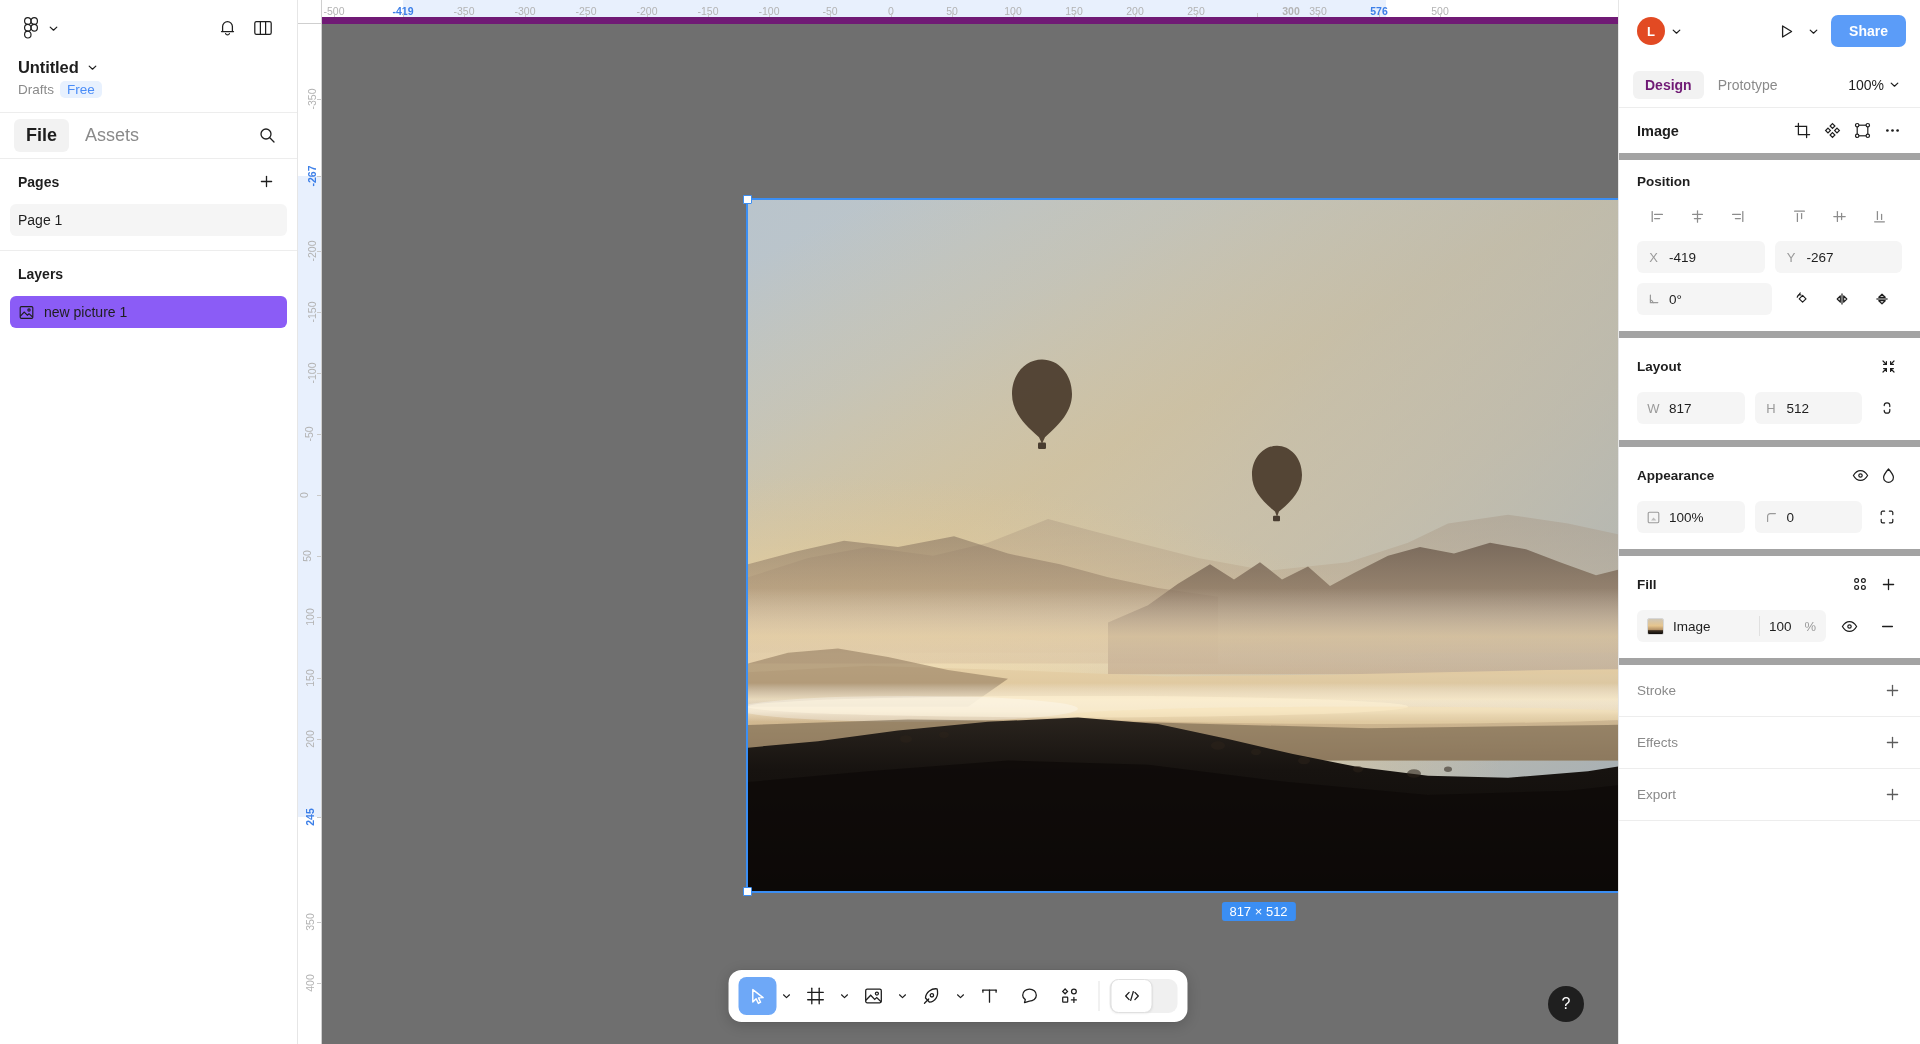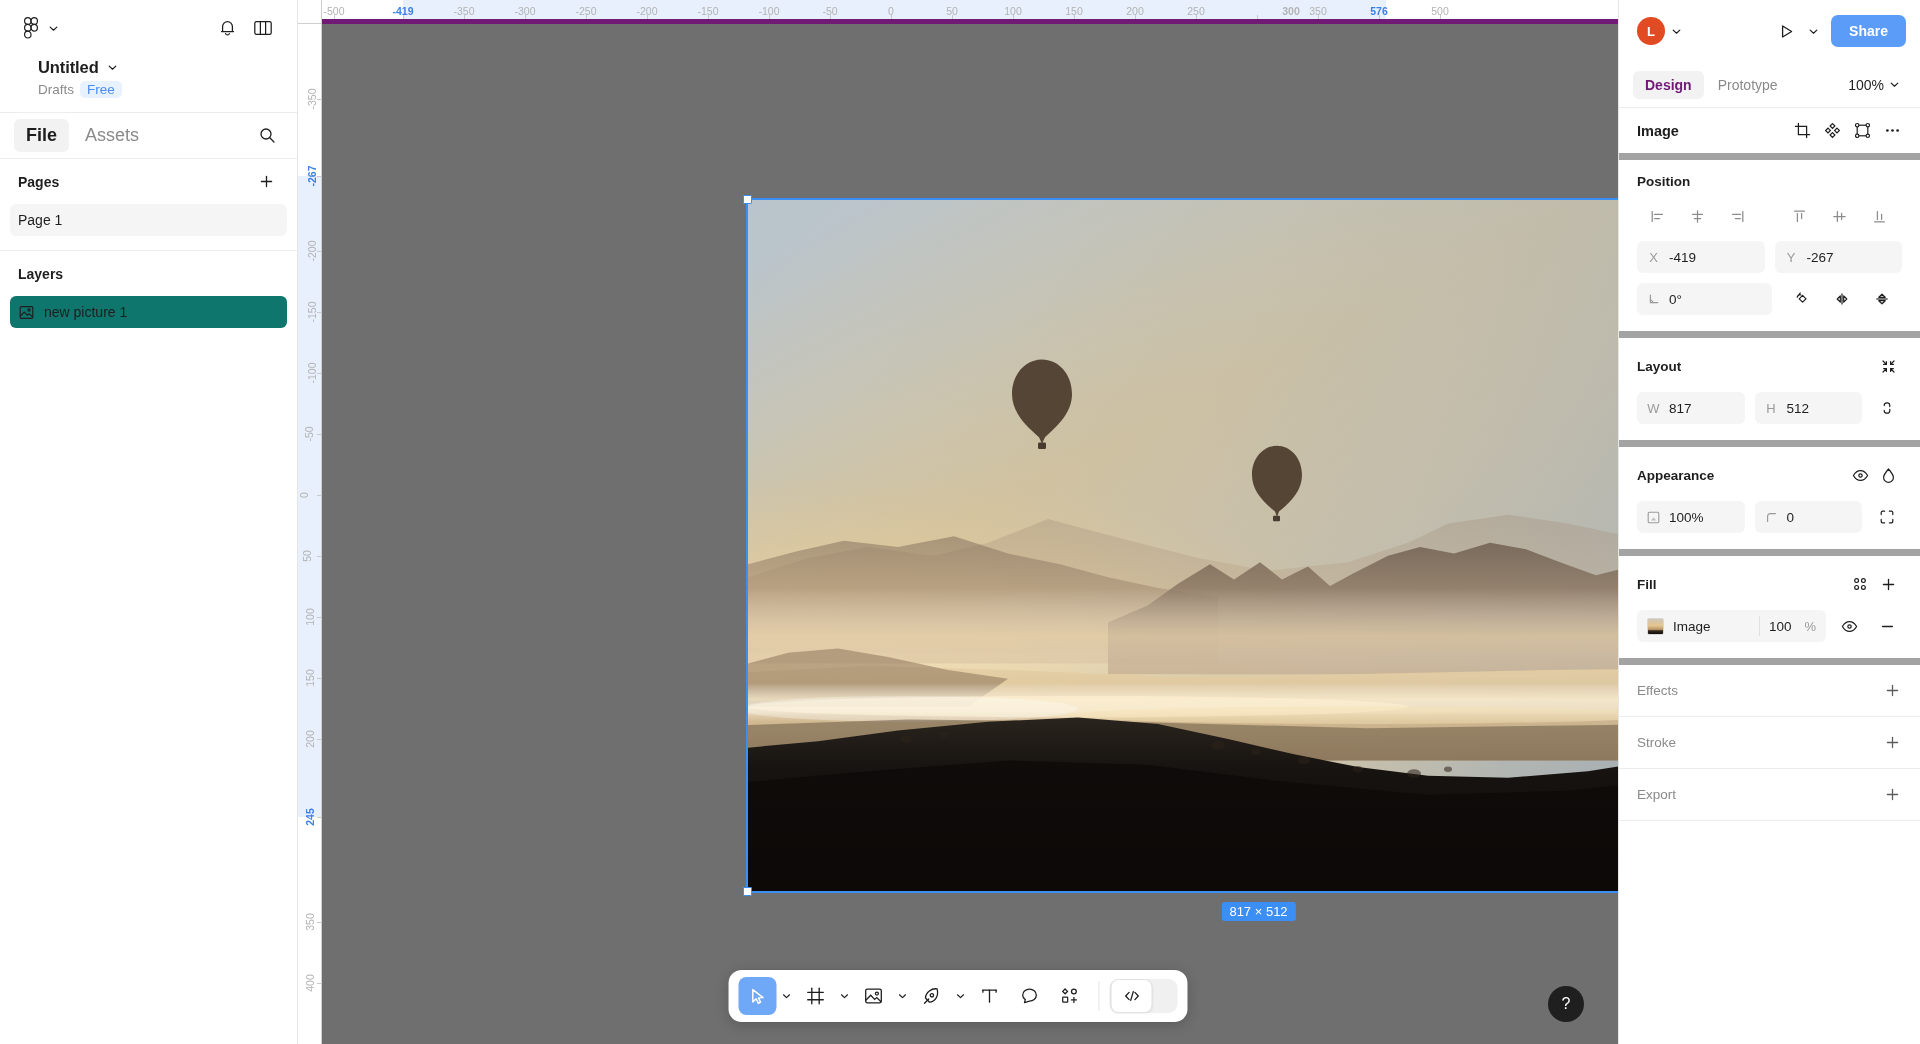--- a/index.html
+++ b/index.html
@@ -29,21 +29,21 @@
   }
   .figma-logo { width: 26px; height: 30px; display: flex; align-items: center; justify-content: center; cursor: pointer; }
   .chev { display: inline-flex; align-items: center; justify-content: center; cursor: pointer; }
   .lp-topbar-spacer { flex: 1; }
   .icon-btn {
     width: 32px; height: 32px; border-radius: 5px;
     display: flex; align-items: center; justify-content: center;
     cursor: pointer; background: transparent;
   }
 
-  .file-meta { padding: 2px 18px 14px 18px; margin-left: 20px; }
+  .file-meta { padding: 2px 18px 14px 18px; }
   .file-title-row { display: flex; align-items: center; gap: 8px; }
   .file-title { font-size: 16.5px; font-weight: 600; letter-spacing: -0.1px; color: #1e1e1e; cursor: pointer; }
   .file-sub { margin-top: 4px; display: flex; align-items: center; gap: 6px; }
   .file-sub .drafts { font-size: 13.5px; color: #8a8a8a; cursor: pointer; }
   .file-sub .free {
     font-size: 13.5px; color: #4a8cf7; background: #e8f1fe;
     padding: 1px 7px; border-radius: 5px; cursor: pointer;
   }
 
   .tabs-row {
@@ -71,32 +71,32 @@
   .page-item {
     margin: 0 10px; height: 32px; border-radius: 6px;
     display: flex; align-items: center; padding: 0 8px;
     font-size: 14px; color: #1e1e1e; cursor: pointer;
     background: #f5f5f5;
   }
   .layer-item {
     margin: 0 10px; height: 32px; border-radius: 6px;
     display: flex; align-items: center; gap: 10px; padding: 0 8px;
     font-size: 14px; color: #1e1e1e; cursor: pointer;
-    background: #0f766e;
+    background: #8b5cf6;
   }
   .layer-item .li-icon { width: 16px; height: 16px; display: flex; align-items: center; justify-content: center; }
 
   
   .canvas-wrap {
     position: relative; flex: 1; height: 1044px; overflow: hidden;
     background: #6f6f6f;
   }
   .ruler-h {
     position: absolute; top: 0; left: 0; height: 24px; right: 0;
-    background: #ffffff; border-bottom: 5px solid #701a75;
+    background: #ffffff; border-bottom: 7px solid #701a75;
     z-index: 4; overflow: hidden;
   }
   .ruler-h .hl-band {
     position: absolute; top: 0; bottom: 0;
     background: #e8f0fd;
   }
   .ruler-v {
     position: absolute; top: 24px; left: 0; width: 24px; bottom: 0;
     background: #ffffff; border-right: 1px solid #cfcfcf;
     z-index: 4; overflow: hidden;
@@ -1002,32 +1002,32 @@
         </span>
         <span class="trailing-btn">
           <svg width="15" height="15" viewBox="0 0 15 15" fill="none" stroke="#1e1e1e" stroke-width="1.3" stroke-linecap="round">
               <line x1="2.6" y1="7.5" x2="12.4" y2="7.5"></line>
             </svg>
         </span>
       </div>
     </div>
 
     <div class="collapsed-sec">
-      <span class="sec-title muted">Effects</span>
+      <span class="sec-title muted">Stroke</span>
       <span class="sec-spacer"></span>
       <span class="mini-btn">
         <svg width="15" height="15" viewBox="0 0 15 15" fill="none" stroke="#5c5c5c" stroke-width="1.3" stroke-linecap="round">
             <line x1="7.5" y1="2.4" x2="7.5" y2="12.6"></line>
             <line x1="2.4" y1="7.5" x2="12.6" y2="7.5"></line>
           </svg>
       </span>
     </div>
 
     <div class="collapsed-sec">
-      <span class="sec-title muted">Stroke</span>
+      <span class="sec-title muted">Effects</span>
       <span class="sec-spacer"></span>
       <span class="mini-btn">
         <svg width="15" height="15" viewBox="0 0 15 15" fill="none" stroke="#5c5c5c" stroke-width="1.3" stroke-linecap="round">
             <line x1="7.5" y1="2.4" x2="7.5" y2="12.6"></line>
             <line x1="2.4" y1="7.5" x2="12.6" y2="7.5"></line>
           </svg>
       </span>
     </div>
 
     <div class="collapsed-sec">

